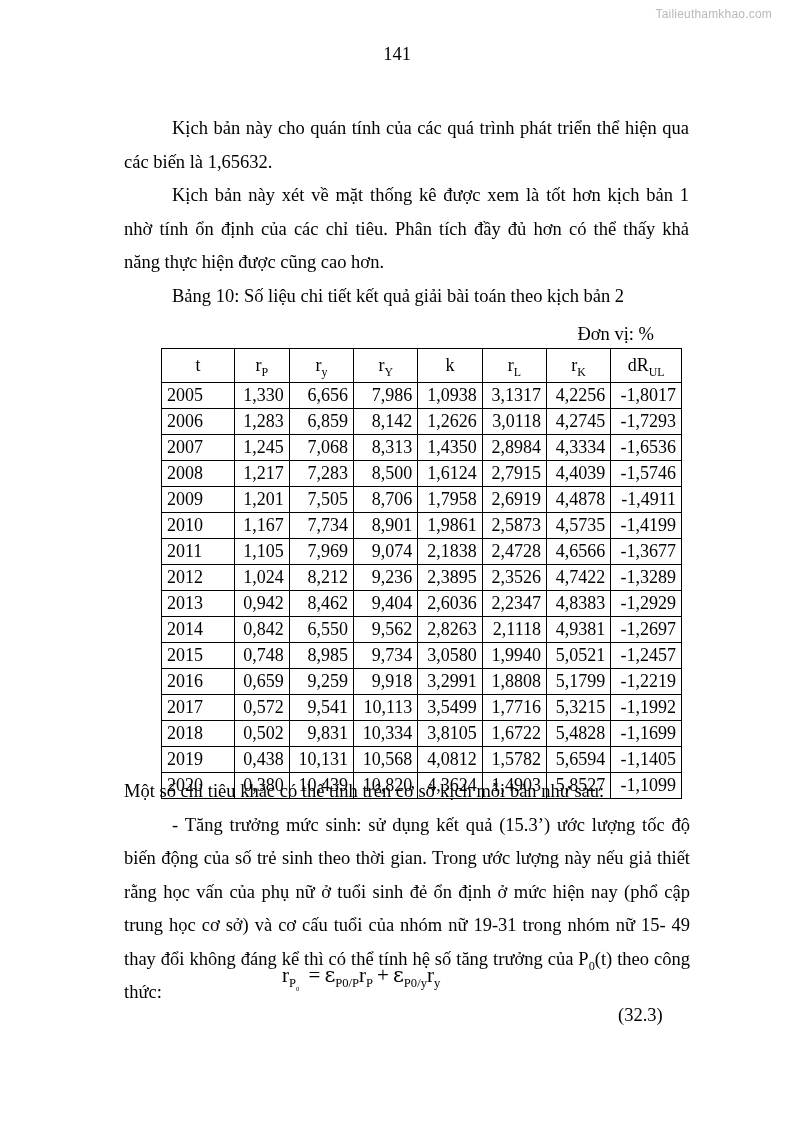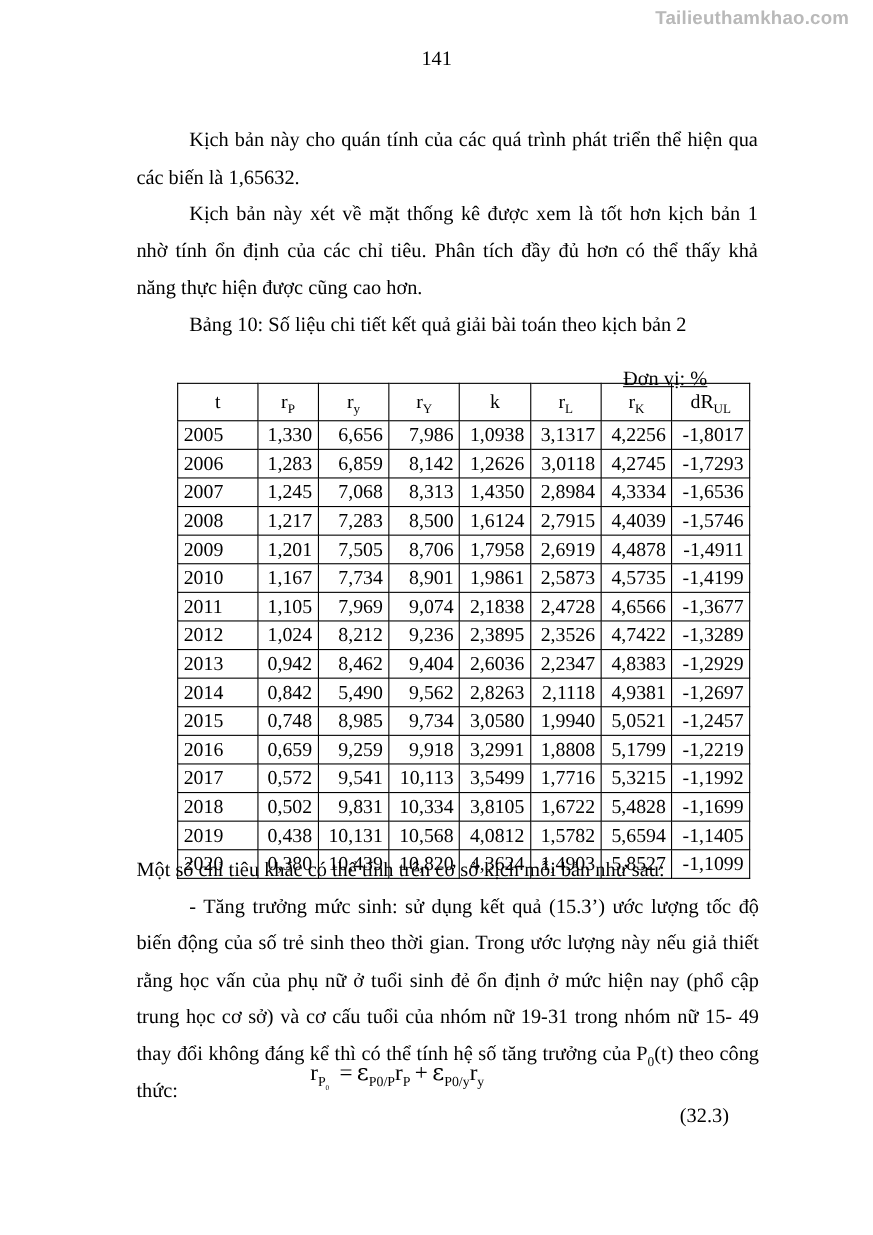--- a/index.html
+++ b/index.html
@@ -22,25 +22,24 @@
     width: 794px;
     height: 1123px;
   }
 
   
   .watermark {
     position: absolute;
     top: 7px;
     right: 22px;
     font-family: "Liberation Sans", "DejaVu Sans", sans-serif;
-    font-size: 17px;
+    font-size: 12px;
     color: #b9b9b9;
     letter-spacing: 0.2px;
     white-space: nowrap;
-    font-weight: bold;
   }
 
   
   .page-number {
     position: absolute;
     top: 44px;
     left: 0;
     width: 794px;
     text-align: center;
     font-size: 18.5px;
@@ -66,26 +65,25 @@
   p.block-gap { margin-top: 0px; }
 
   .caption {
     margin: 0;
     font-size: 18.5px;
     line-height: 33.5px;
     text-indent: 48px;
     font-family: Liberation Serif, serif;
   }
   .unit-line {
-    margin: 16px;
+    margin: 5px;
     font-size: 18.5px;
     line-height: 33.5px;
     text-align: right;
     padding-right: 30px;
-    text-decoration: underline;
   }
 
   
   .table-wrap {
     position: absolute;
     left: 161px;
     top: 348px;
     width: 521px;
   }
   table.data {
@@ -284,21 +282,21 @@
             <td class="num">8,462</td>
             <td class="num">9,404</td>
             <td class="num">2,6036</td>
             <td class="num">2,2347</td>
             <td class="num">4,8383</td>
             <td class="num">-1,2929</td>
           </tr>
           <tr>
             <td class="year">2014</td>
             <td class="num">0,842</td>
-            <td class="num">5,490</td>
+            <td class="num">6,550</td>
             <td class="num">9,562</td>
             <td class="num">2,8263</td>
             <td class="num">2,1118</td>
             <td class="num">4,9381</td>
             <td class="num">-1,2697</td>
           </tr>
           <tr>
             <td class="year">2015</td>
             <td class="num">0,748</td>
             <td class="num">8,985</td>

